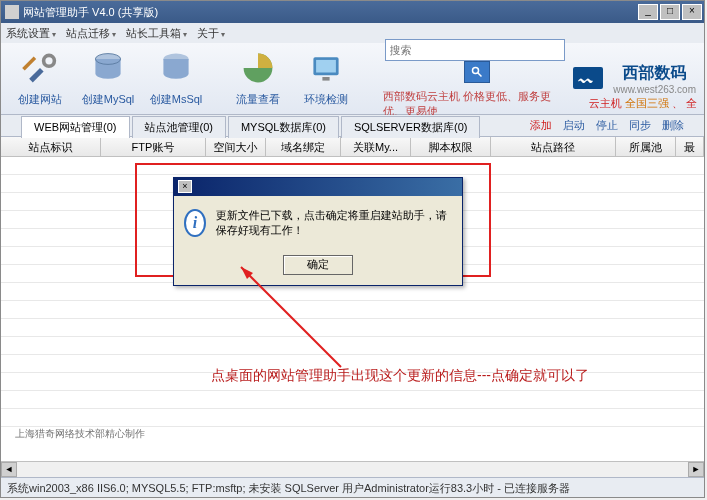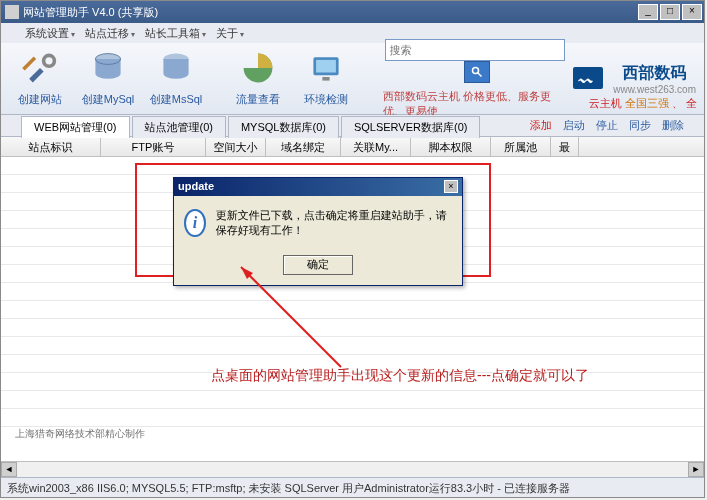--- a/index.html
+++ b/index.html
@@ -6,21 +6,21 @@
 body { background: #f0f0f0; width: 707px; height: 500px; overflow: hidden; position: relative; }
 
 .window { width: 705px; height: 498px; border: 1px solid #8a8a8a; background: #eaedf2; display: flex; flex-direction: column; }
 
 .titlebar { height: 22px; background: linear-gradient(#4a6b9a, #3a5a88); color: #fff; display: flex; align-items: center; font-size: 11px; padding: 0 2px; }
 .titlebar .icon-app { width: 14px; height: 14px; background: #d0d0d0; margin: 0 4px 0 2px; }
 .titlebar .title { flex: 1; }
 .win-btns { display: flex; }
 .win-btn { width: 20px; height: 16px; background: #c0c0c0; border: 1px solid #fff; margin-left: 2px; font-size: 10px; line-height: 12px; text-align: center; color: #000; }
 
-.menubar { height: 20px; background: #e8ecf2; display: flex; align-items: center; font-size: 11px; color: #333; padding-left: 24px; }
+.menubar { height: 20px; background: #e8ecf2; display: flex; align-items: center; font-size: 11px; color: #333; padding-left: 5px; }
 .menubar span { margin-right: 10px; }
 .menubar span::after { content: "▾"; font-size: 8px; margin-left: 2px; color: #666; }
 
 .toolbar { height: 72px; background: linear-gradient(#f5f7fb, #e2e8f2); border-bottom: 1px solid #b0b8c8; display: flex; align-items: center; padding: 4px 8px; }
 .tool-btn { width: 62px; text-align: center; font-size: 11px; color: #2a5aa0; margin-right: 6px; }
 .tool-icon { width: 36px; height: 36px; margin: 0 auto 4px; }
 .tool-btn:nth-child(3) { margin-right: 20px; }
 
 .search-area { flex: 1; display: flex; flex-direction: column; margin-left: 20px; }
 .search-row { display: flex; align-items: center; flex-direction: column; }
@@ -178,20 +178,21 @@
     </div>
   </div>
 
   <div class="grid-header">
     <div class="gh1">站点标识</div>
     <div class="gh2">FTP账号</div>
     <div class="gh3">空间大小</div>
     <div class="gh4">域名绑定</div>
     <div class="gh5">关联My...</div>
     <div class="gh6">脚本权限</div>
+    <div class="gh7">站点路径</div>
     <div class="gh8">所属池</div>
     <div class="gh9">最</div>
   </div>
 
   <div class="grid-body">
     <div class="grid-row"></div>
     <div class="grid-row"></div>
     <div class="grid-row"></div>
     <div class="grid-row"></div>
     <div class="grid-row"></div>
@@ -203,21 +204,20 @@
     <div class="grid-row"></div>
     <div class="grid-row"></div>
     <div class="grid-row"></div>
     <div class="grid-row"></div>
     <div class="grid-row"></div>
 
     <div class="red-box"></div>
 
     <div class="dialog">
       <div class="dialog-title">
-        <span>update</span>
         <div class="dialog-close">×</div>
       </div>
       <div class="dialog-body">
         <div class="info-icon">i</div>
         <div>更新文件已下载，点击确定将重启建站助手，请保存好现有工作！</div>
       </div>
       <div class="dialog-btns">
         <button class="ok-btn">确定</button>
       </div>
     </div>

